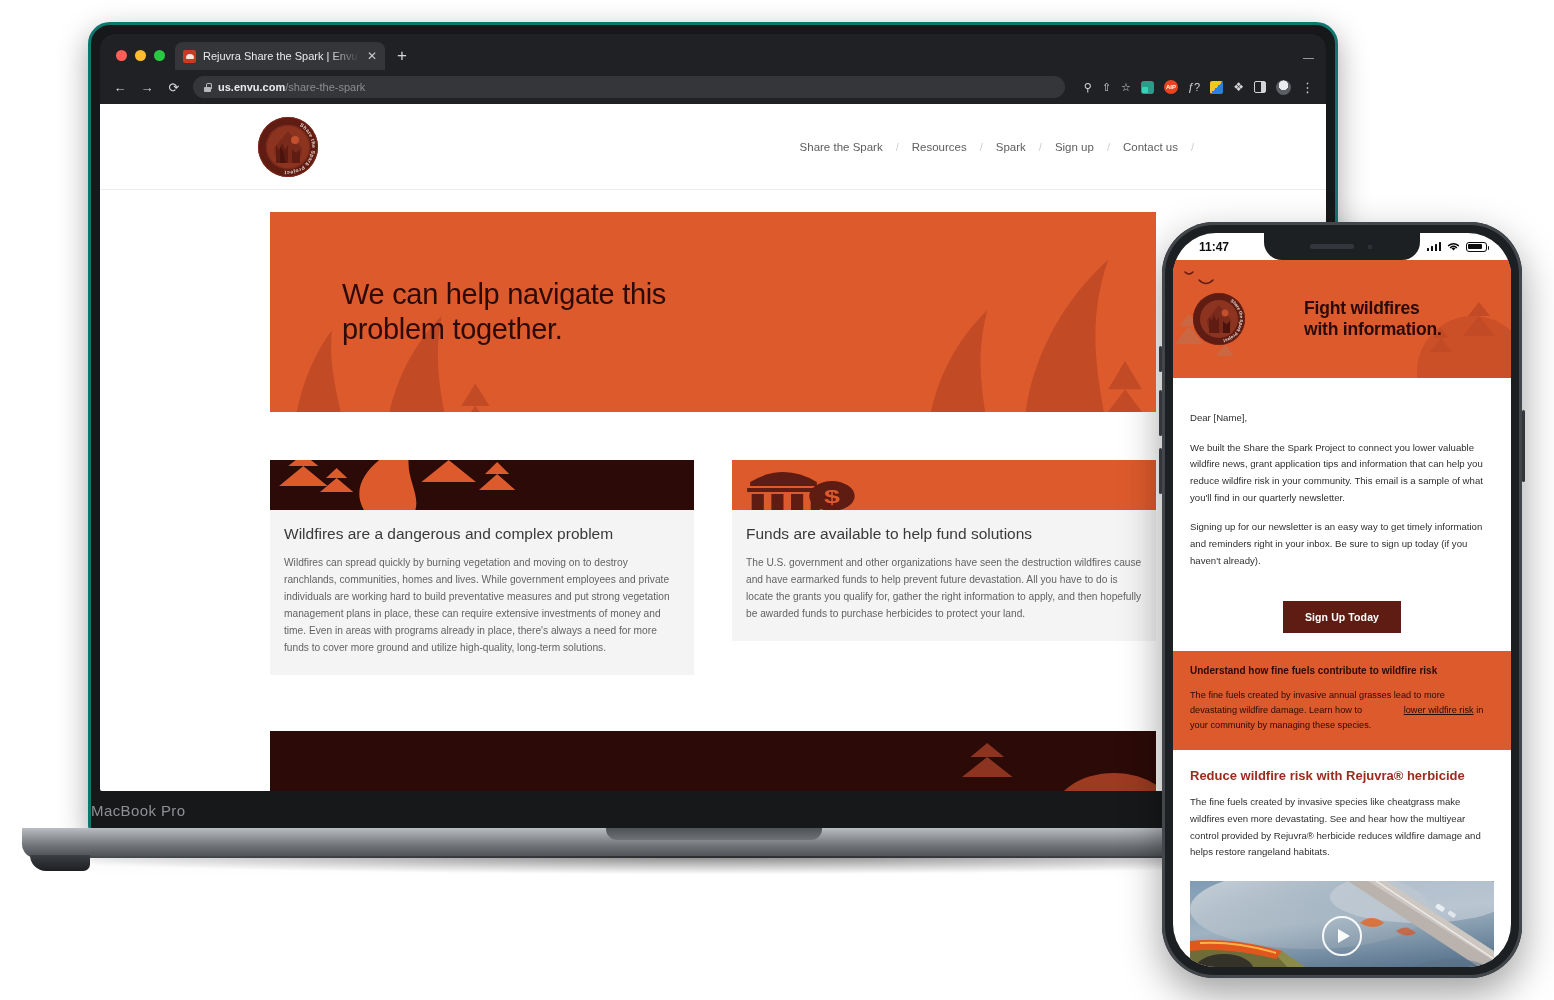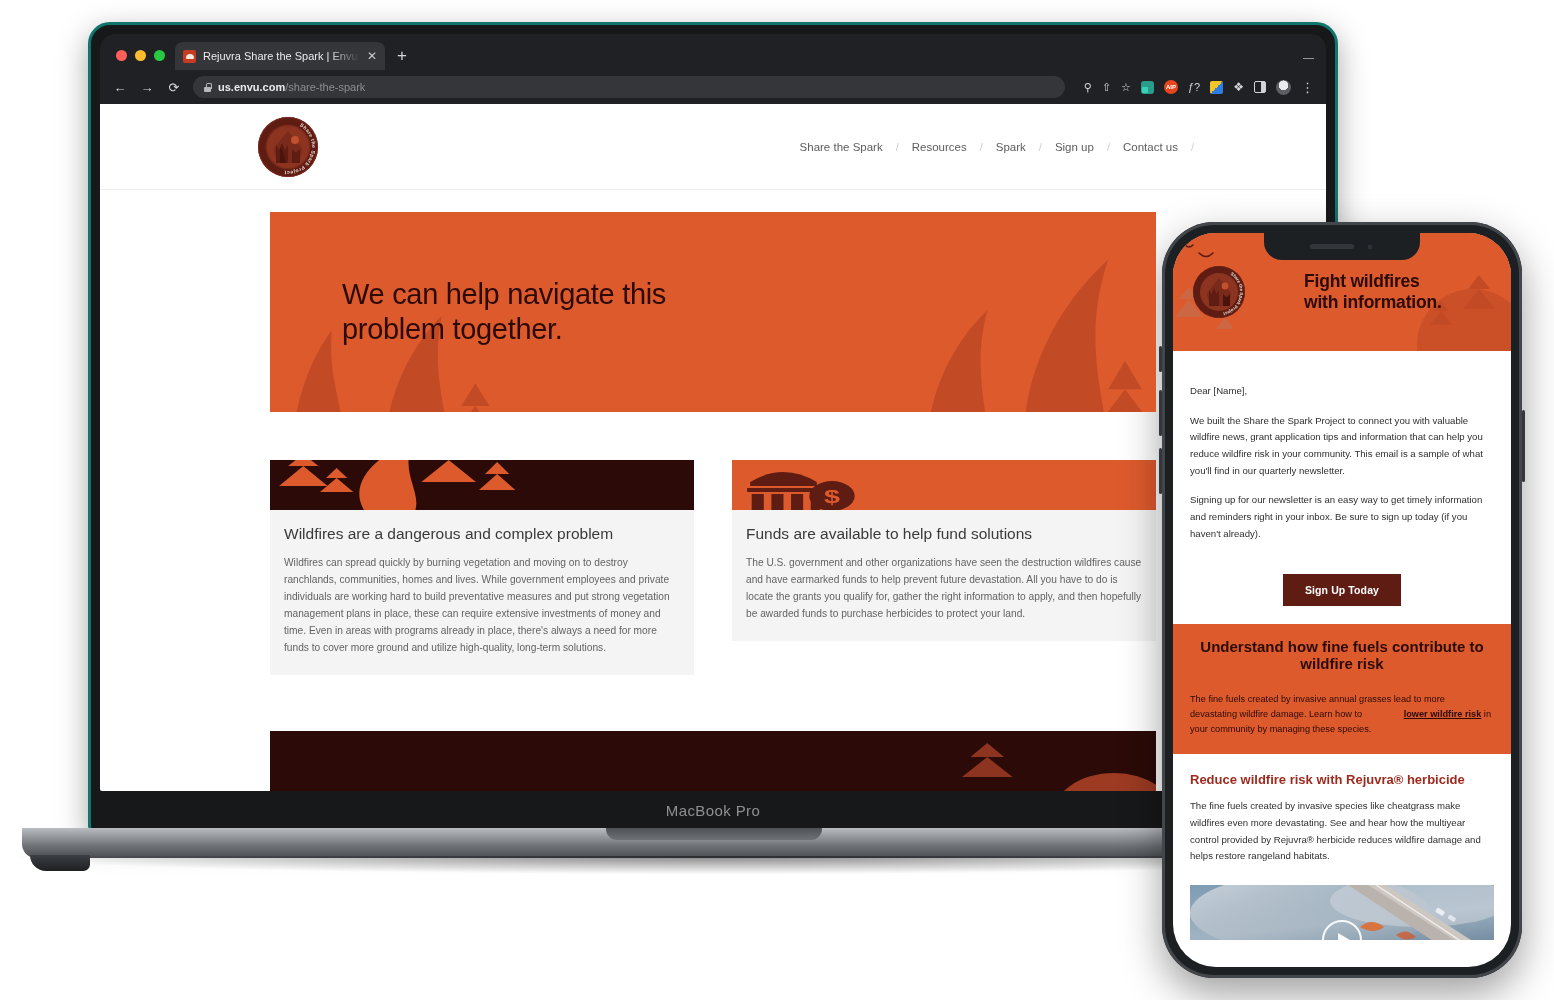--- a/index.html
+++ b/index.html
@@ -20,21 +20,21 @@
     box-shadow: 0 10px 30px rgba(0,0,0,.35);
   }
   .lid-inner {
     position: absolute; left: 9px; top: 9px; right: 9px; bottom: 38px;
     background: #000; border-radius: 14px 14px 2px 2px; overflow: hidden;
   }
   .camera { position: absolute; left: 50%; top: 14px; width: 5px; height: 5px; margin-left: -2.5px;
             border-radius: 50%; background: #2a2b2e; }
   .lid-chin {
     position: absolute; left: 0; right: 0; bottom: 0; height: 38px;
-    background: #17181a; display: flex; align-items: center; justify-content: center;
+    background: #17181a; display: flex; align-items: center; 
     border-radius: 0 0 6px 6px;
   }
   .chin-label { color: #8e9094; font-size: 15px; letter-spacing: .4px; }
 
   
   #laptop-base {
     position: absolute; left: 22px; top: 828px; width: 1384px; height: 30px;
     background: linear-gradient(180deg,#b9bcc0 0%, #96999e 28%, #6f7276 60%, #4a4d51 100%);
     border-radius: 0 0 14px 14px;
   }
@@ -172,23 +172,23 @@
   .mail-badge { width: 52px; height: 52px; border-radius: 50%; background: #5e1c13; position: relative;
     overflow: hidden; flex: none; z-index: 2; box-shadow: inset 0 0 0 2px #7a271a; }
   .mail-hero h2 { position: relative; z-index: 2; color: #2b0a07; font-size: 17.5px;
     font-weight: 800; line-height: 1.22; letter-spacing: -.2px; margin-left: 44px; }
   .mail-body { padding: 32px 17px 14px 17px; }
   .mail-body p { font-size: 9.6px; line-height: 1.74; color: #2f2f2f; margin-bottom: 13px; }
   .cta-wrap { text-align: center; padding: 4px 0 18px; }
   .cta { display: inline-block; background: #5e1c13; color: #fff; font-size: 10.5px; font-weight: 700;
     padding: 10px 22px; letter-spacing: .1px; }
   .band-orange { background: #dd5a2d; padding: 14px 17px 16px; }
-  .band-orange h3 { color: #2b0a07; font-size: 15px; font-weight: 800; margin-bottom: 20px; text-align: center; }
+  .band-orange h3 { color: #2b0a07; font-size: 10px; font-weight: 800; margin-bottom: 12px; }
   .band-orange p { color: #2b0a07; font-size: 9.2px; line-height: 1.68; }
-  .band-orange a { color: #2b0a07; text-decoration: underline; font-weight: 700; padding-left: 39px; }
+  .band-orange a { color: #2b0a07; text-decoration: underline; font-weight: 400; padding-left: 39px; }
   .sec-white { padding: 18px 17px 14px; }
   .sec-white h3 { color: #9c2a1e; font-size: 13px; font-weight: 800; margin-bottom: 11px; }
   .sec-white p { font-size: 9.6px; line-height: 1.76; color: #2f2f2f; }
   .video { margin: 6px 17px 0; height: 110px; position: relative; overflow: hidden; }
   .play { position: absolute; left: 50%; top: 50%; width: 40px; height: 40px; margin: -20px 0 0 -20px;
     border: 2.4px solid rgba(255,255,255,.92); border-radius: 50%; display: flex;
     align-items: center; justify-content: center; }
   .play:after { content: ""; border-left: 12px solid rgba(255,255,255,.95);
     border-top: 7px solid transparent; border-bottom: 7px solid transparent; margin-left: 4px; }
 </style>
@@ -383,20 +383,39 @@
     <span class="btn-side btn-vu"></span>
     <span class="btn-side btn-vd"></span>
     <span class="btn-side btn-pwr"></span>
 
     <div class="phone-screen">
       <div class="notch-ph">
         <span class="speaker"></span>
         <span class="frontcam"></span>
       </div>
 
+      <div class="statusbar">
+        <span>11:47</span>
+        <span class="sb-right">
+          <span class="bars">
+              <i></i>
+              <i></i>
+              <i></i>
+              <i></i>
+            </span>
+          <svg width="15" height="11" viewBox="0 0 15 11">
+            <path d="M7.5 9.6 L5.4 7.2 A3.4 3.4 0 0 1 9.6 7.2 Z" fill="#0d0d0d"></path>
+            <path d="M2.6 4.6 A7.4 7.4 0 0 1 12.4 4.6" stroke="#0d0d0d" stroke-width="1.5" fill="none" stroke-linecap="round"></path>
+            <path d="M4.5 6.6 A4.6 4.6 0 0 1 10.5 6.6" stroke="#0d0d0d" stroke-width="1.4" fill="none" stroke-linecap="round"></path>
+          </svg>
+          <span class="batt">
+              <span></span>
+            </span>
+        </span>
+      </div>
 
       <div class="mail">
 
         <div class="mail-hero">
           <svg style="position:absolute;inset:0" viewBox="0 0 338 118" preserveAspectRatio="none">
             <rect width="338" height="118" fill="#dd5a2d"></rect>
             <circle cx="300" cy="112" r="56" fill="#cb4f27"></circle>
             <g stroke="#5e1c13" stroke-width="1.6" fill="none" stroke-linecap="round">
               <path d="M12 12 q4 4 8 0"></path>
               <path d="M26 20 q7 7 14 0"></path>
@@ -431,21 +450,21 @@
             </svg>
           </div>
           <h2>
             <span>Fight wildfires</span><br>
             <span>with information.</span>
           </h2>
         </div>
 
         <div class="mail-body">
           <p>Dear [Name],</p>
-          <p>We built the Share the Spark Project to connect you with valuable wildfire news, grant application tips and information that can help you reduce wildfire risk in your community. This email is a sample of what you'll find in our quarterly newsletter.</p>
+          <p>We built the Share the Spark Project to connect you lower valuable wildfire news, grant application tips and information that can help you reduce wildfire risk in your community. This email is a sample of what you'll find in our quarterly newsletter.</p>
           <p>Signing up for our newsletter is an easy way to get timely information and reminders right in your inbox. Be sure to sign up today (if you haven't already).</p>
         </div>
 
         <div class="cta-wrap">
           <a class="cta">Sign Up Today</a>
         </div>
 
         <div class="band-orange">
           <h3>Understand how fine fuels contribute to wildfire risk</h3>
           <p><span>The fine fuels created by invasive annual grasses lead to more devastating wildfire damage. Learn how to </span><a>lower wildfire risk</a><span> in your community by managing these species.</span></p>

